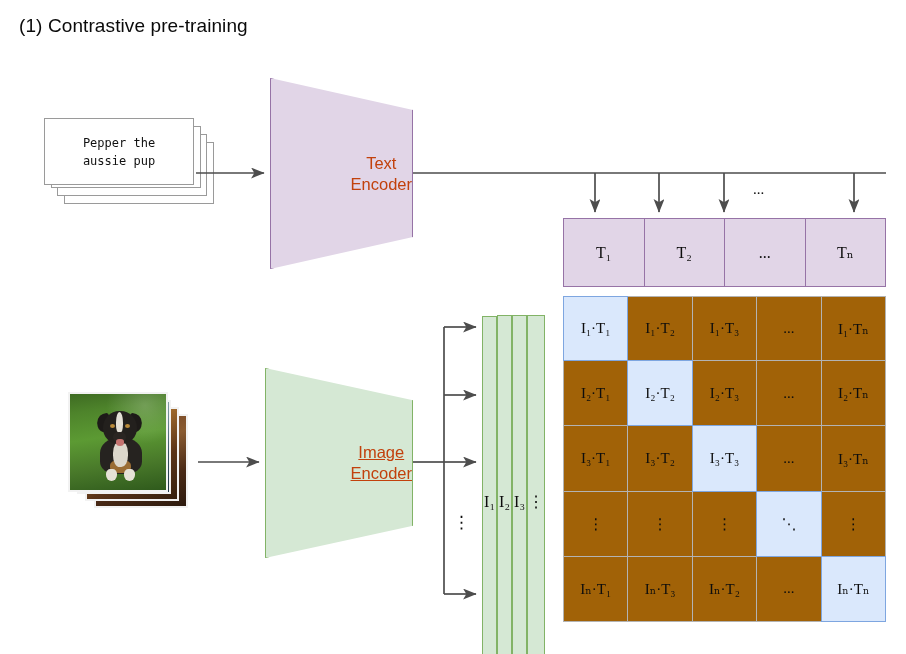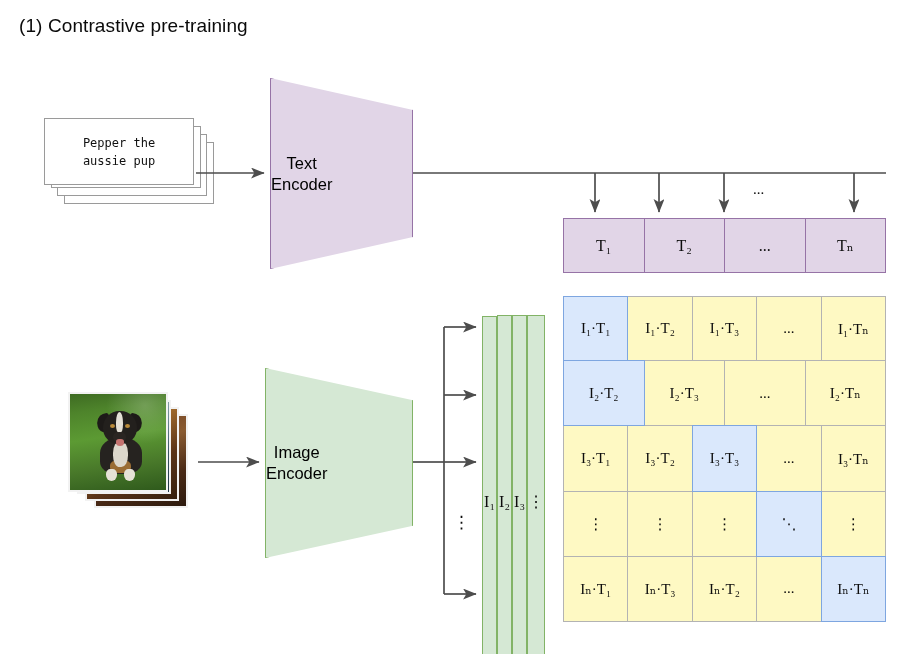--- a/index.html
+++ b/index.html
@@ -177,61 +177,62 @@
     position: absolute;
     left: 54px; top: 75px; width: 11px; height: 12px;
     background: #e6e2d7;
     border-radius: 40% 40% 50% 50%;
   }
 
   
   .encoder {
     display: flex;
     align-items: center;
-    justify-content: flex-start;
+    justify-content: flex-end;
     text-align: center;
     font-size: 16.5px;
     line-height: 21px;
-    color: #000000;
+    color: #c2410c;
     box-sizing: border-box;
   }
   #text-encoder {
     left: 270px;
     top: 78px;
     width: 143px;
     height: 191px;
     background: #e1d5e7;
     border: 1.4px solid #9673a6;
     clip-path: polygon(0% 0%, 100% 16.8%, 100% 83.2%, 0% 100%);
   }
   #image-encoder {
     left: 265px;
     top: 368px;
     width: 148px;
     height: 190px;
     background: #d5e8d4;
     border: 1.4px solid #82b366;
     clip-path: polygon(0% 0%, 100% 17%, 100% 83%, 0% 100%);
+    text-decoration: underline;
   }
   .encoder-label { white-space: pre-line; }
 
   
   #wires {
     left: 0; top: 0;
     width: 906px;
     height: 654px;
     pointer-events: none;
   }
 
   
   #t-row {
     left: 563px;
     top: 218px;
     width: 323px;
-    height: 55px;
+    height: 69px;
     display: flex;
     border-radius: 17px;
   }
   .t-cell {
     flex: 1 1 0;
     background: #e1d5e7;
     border: 1px solid #9673a6;
     margin-left: -1px;
     box-sizing: border-box;
     display: flex;
@@ -276,21 +277,21 @@
     display: flex;
     flex-direction: column;
   }
   .m-row {
     flex: 1 1 0;
     display: flex;
     border-radius: 29px;
   }
   .m-cell {
     flex: 1 1 0;
-    background: #fef9c3;
+    background: #a16207;
     border: 1px solid #b3b3b3;
     margin-left: -1px;
     box-sizing: border-box;
     display: flex;
     align-items: center;
     justify-content: center;
     font-family: "Liberation Serif", "DejaVu Serif", serif;
     font-size: 15px;
     color: #0d0d0d;
     position: relative;
@@ -425,20 +426,21 @@
 
   <div class="abs" id="matrix">
     <div class="m-row">
       <div class="m-cell diag">I₁·T₁</div>
       <div class="m-cell">I₁·T₂</div>
       <div class="m-cell">I₁·T₃</div>
       <div class="m-cell">...</div>
       <div class="m-cell">I₁·Tₙ</div>
     </div>
     <div class="m-row">
+      <div class="m-cell">I₂·T₁</div>
       <div class="m-cell diag">I₂·T₂</div>
       <div class="m-cell">I₂·T₃</div>
       <div class="m-cell">...</div>
       <div class="m-cell">I₂·Tₙ</div>
     </div>
     <div class="m-row">
       <div class="m-cell">I₃·T₁</div>
       <div class="m-cell">I₃·T₂</div>
       <div class="m-cell diag">I₃·T₃</div>
       <div class="m-cell">...</div>

